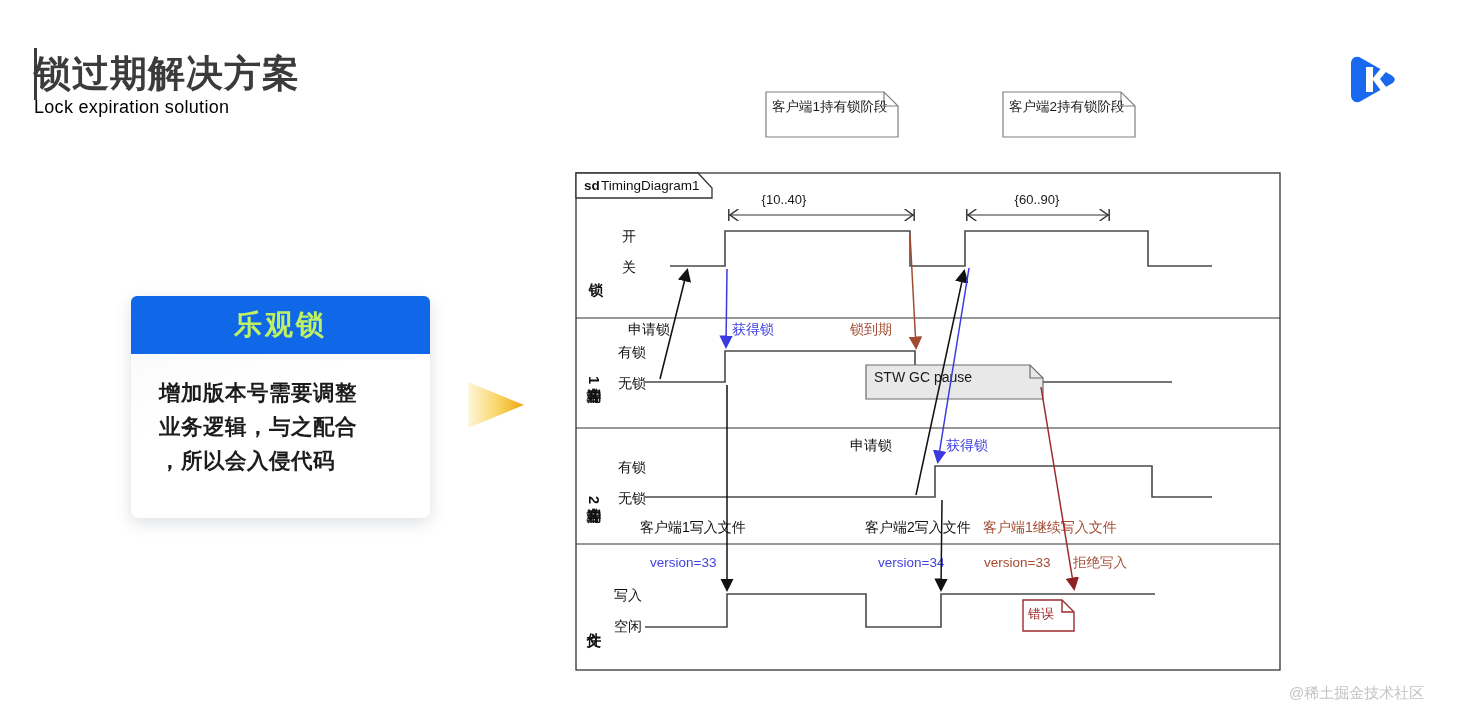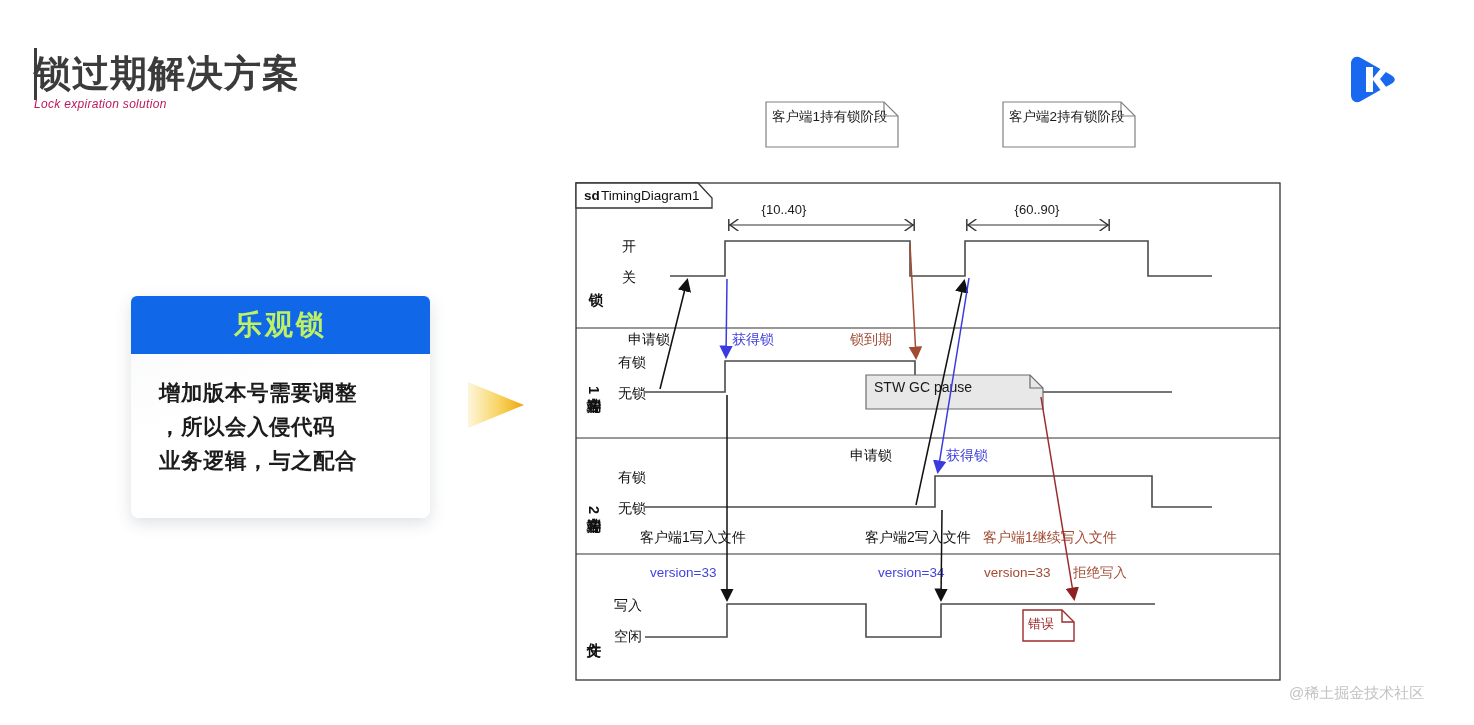--- a/index.html
+++ b/index.html
@@ -16,21 +16,21 @@
     position: absolute; left: 34px; top: 48px;
     width: 3px; height: 52px; background: #3c3c3c;
   }
   .title-cn {
     position: absolute; left: 34px; top: 52px;
     font-size: 37px; font-weight: bold; color: #3b3b3b;
     letter-spacing: 1px; line-height: 44px; white-space: nowrap;
   }
   .title-en {
     position: absolute; left: 34px; top: 97px;
-    font-size: 12px; color: #be185d; letter-spacing: .3px; white-space: nowrap; font-style: italic;
+    font-size: 18px; color: #000000; letter-spacing: .3px; white-space: nowrap;
   }
 
   
   .logo { position: absolute; left: 1343px; top: 50px; width: 58px; height: 58px; }
 
   
   .card {
     position: absolute; left: 131px; top: 296px;
     width: 299px; height: 222px;
     background: linear-gradient(160deg,#f7f8fa 0%, #ffffff 45%, #ffffff 100%);
@@ -51,21 +51,21 @@
   }
   .card-body span {
     display: block; font-size: 21.5px; color: #1c1c1c; font-weight: bold;
     line-height: 34px; letter-spacing: .5px;
   }
 
   
   .arrow { position: absolute; left: 466px; top: 380px; width: 62px; height: 50px; }
 
   
-  .diagram { position: absolute; left: 560px; top: 86px; width: 760px; height: 610px; }
+  .diagram { position: absolute; left: 560px; top: 76px; width: 760px; height: 610px; }
 
   
   .watermark {
     position: absolute; left: 1289px; top: 684px;
     font-size: 15px; color: #c3c3c3; white-space: nowrap;
   }
   svg text { font-family: "Liberation Sans", "DejaVu Sans", sans-serif; }
 </style>
 </head>
 <body>
@@ -82,22 +82,22 @@
       <path d="M23 17 h7 v11 l9-11 h8 l-10 12 10 13 h-8 l-9 -12 v12 h-7 z" fill="#ffffff"></path>
     </svg>
   </div>
 
   <div class="card">
     <div class="card-head">
       <span>乐观锁</span>
     </div>
     <div class="card-body">
       <span>增加版本号需要调整</span>
+      <span>业务逻辑，与之配合</span>
       <span>，所以会入侵代码</span>
-      <span>业务逻辑，与之配合</span>
     </div>
   </div>
 
   <div class="arrow">
     <svg viewBox="0 0 62 50" width="62" height="50">
       <defs>
         <linearGradient id="arrGrad" x1="0" y1="0" x2="1" y2="0">
           <stop offset="0%" stop-color="#fdf6dc"></stop>
           <stop offset="55%" stop-color="#f8d463"></stop>
           <stop offset="100%" stop-color="#efa50d"></stop>

